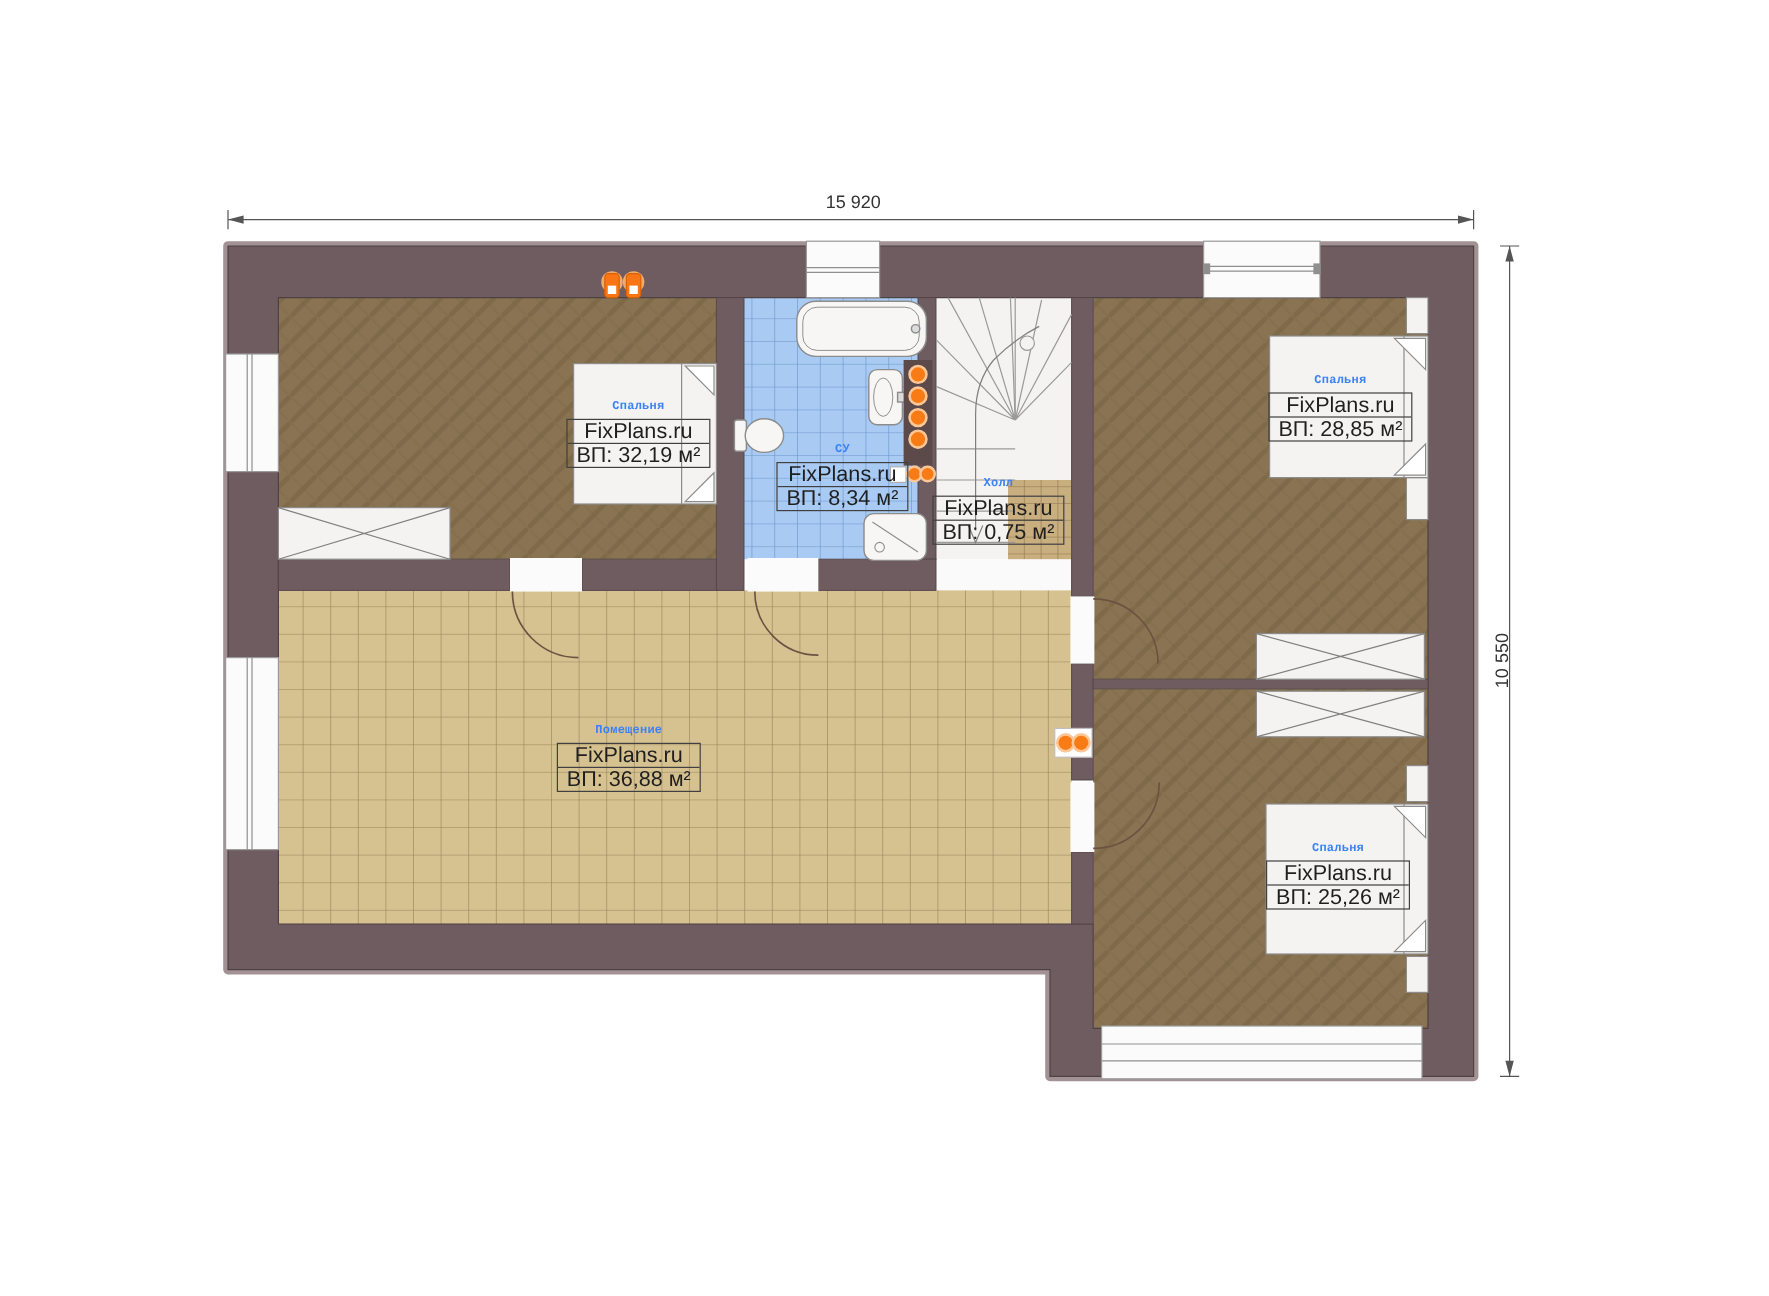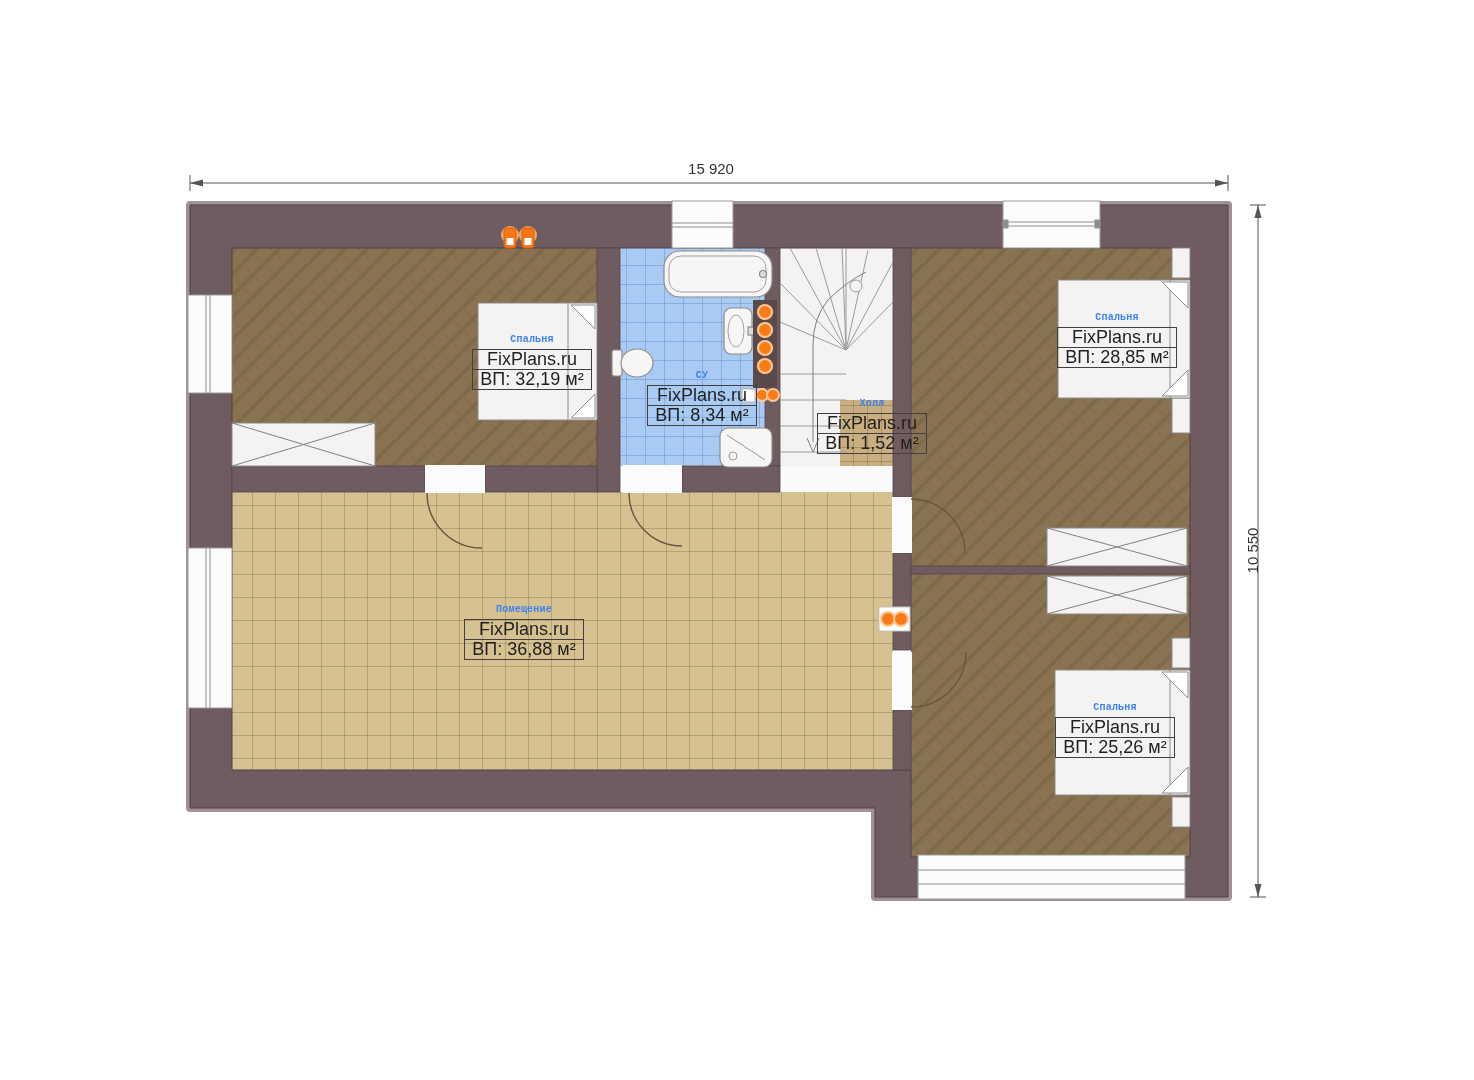--- a/index.html
+++ b/index.html
@@ -204,25 +204,25 @@
 </div>
 
 <div class="room-label" style="left:642px;top:334px;width:120px;margin-top:36px;">
   <div class="lbl-title">СУ</div>
   <div class="lbl-box">
     <div class="lbl-row">FixPlans.ru</div>
     <div class="lbl-row">ВП: 8,34 м²</div>
   </div>
 </div>
 
-<div class="room-label" style="left:812px;top:398px;width:120px;">
+<div class="room-label" style="left:772px;top:398px;width:120px;">
   <div class="lbl-title">Холл</div>
   <div class="lbl-box">
     <div class="lbl-row">FixPlans.ru</div>
-    <div class="lbl-row">ВП: 1,52 м²</div>
+    <div class="lbl-row">ВП: 0,75 м²</div>
   </div>
 </div>
 
 <div class="room-label" style="left:1057px;top:312px;width:120px;">
   <div class="lbl-title">Спальня</div>
   <div class="lbl-box">
     <div class="lbl-row">FixPlans.ru</div>
     <div class="lbl-row">ВП: 28,85 м²</div>
   </div>
 </div>

